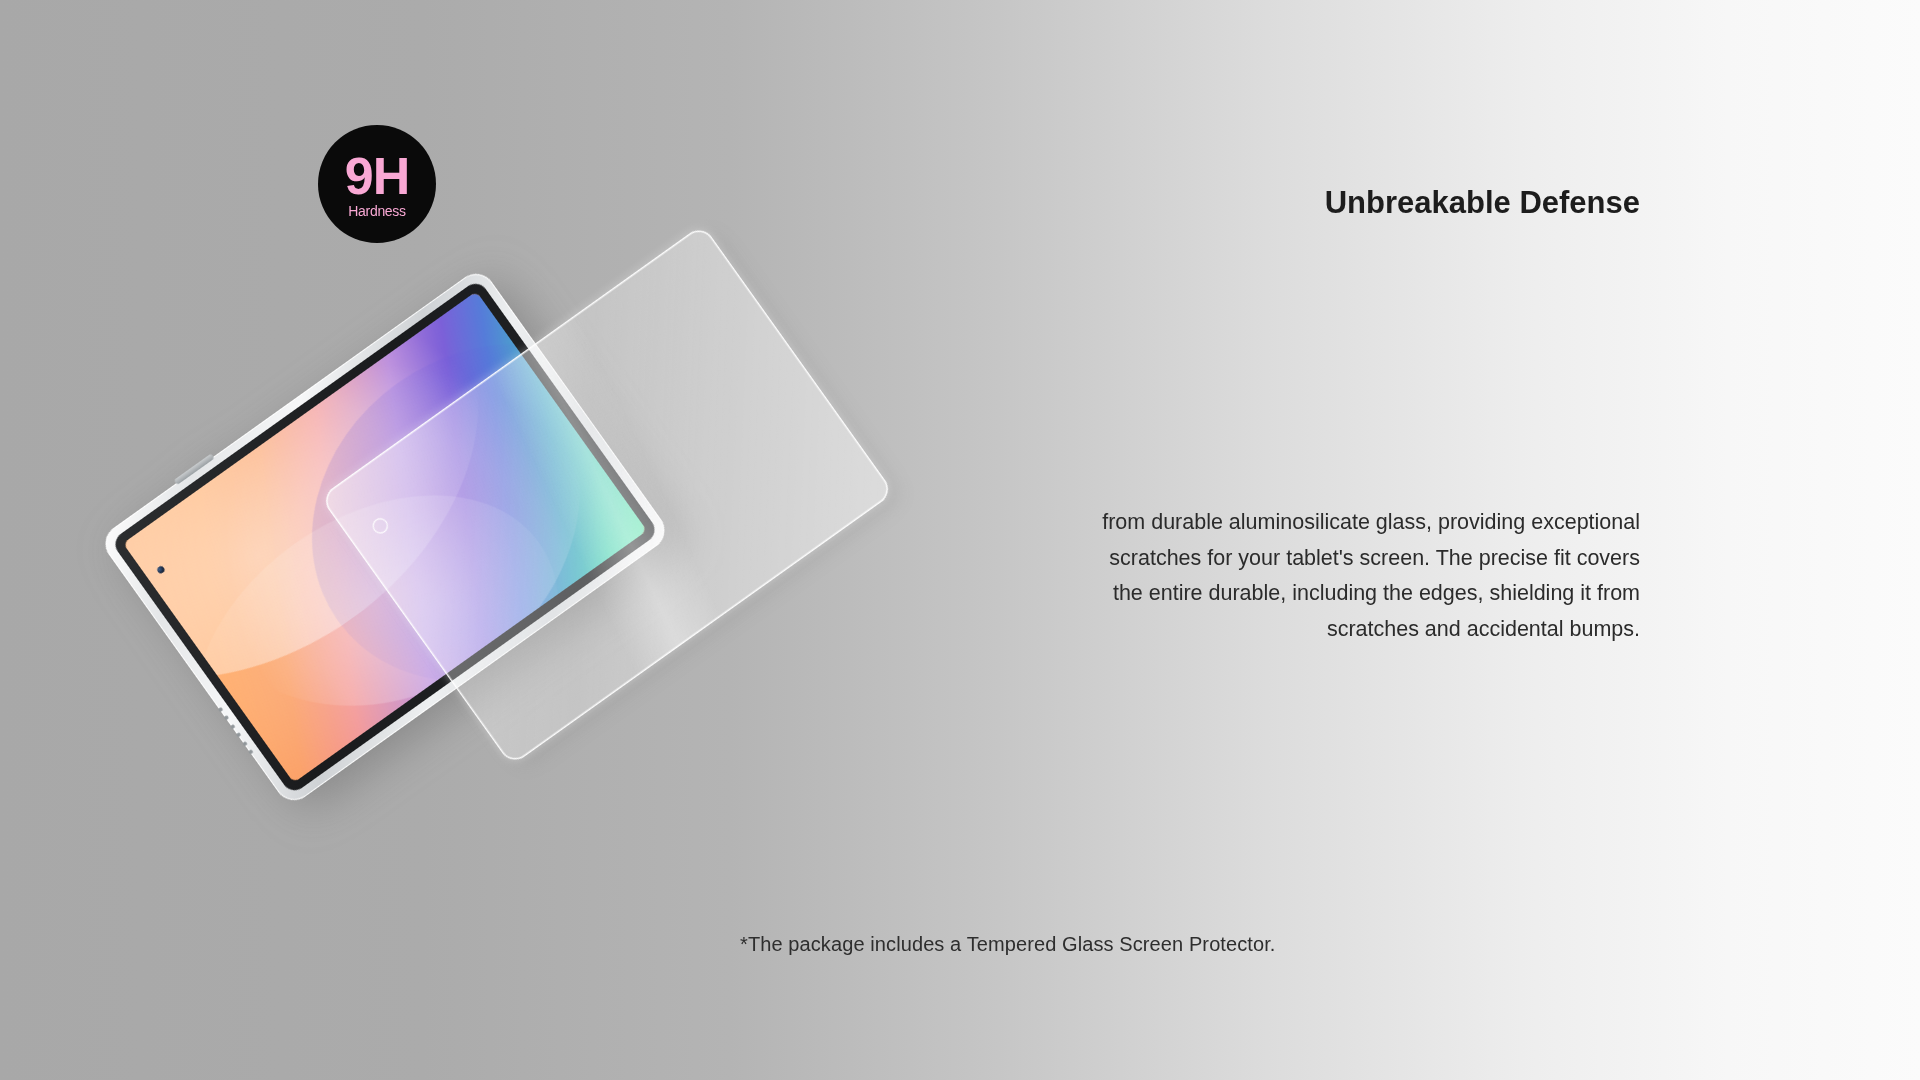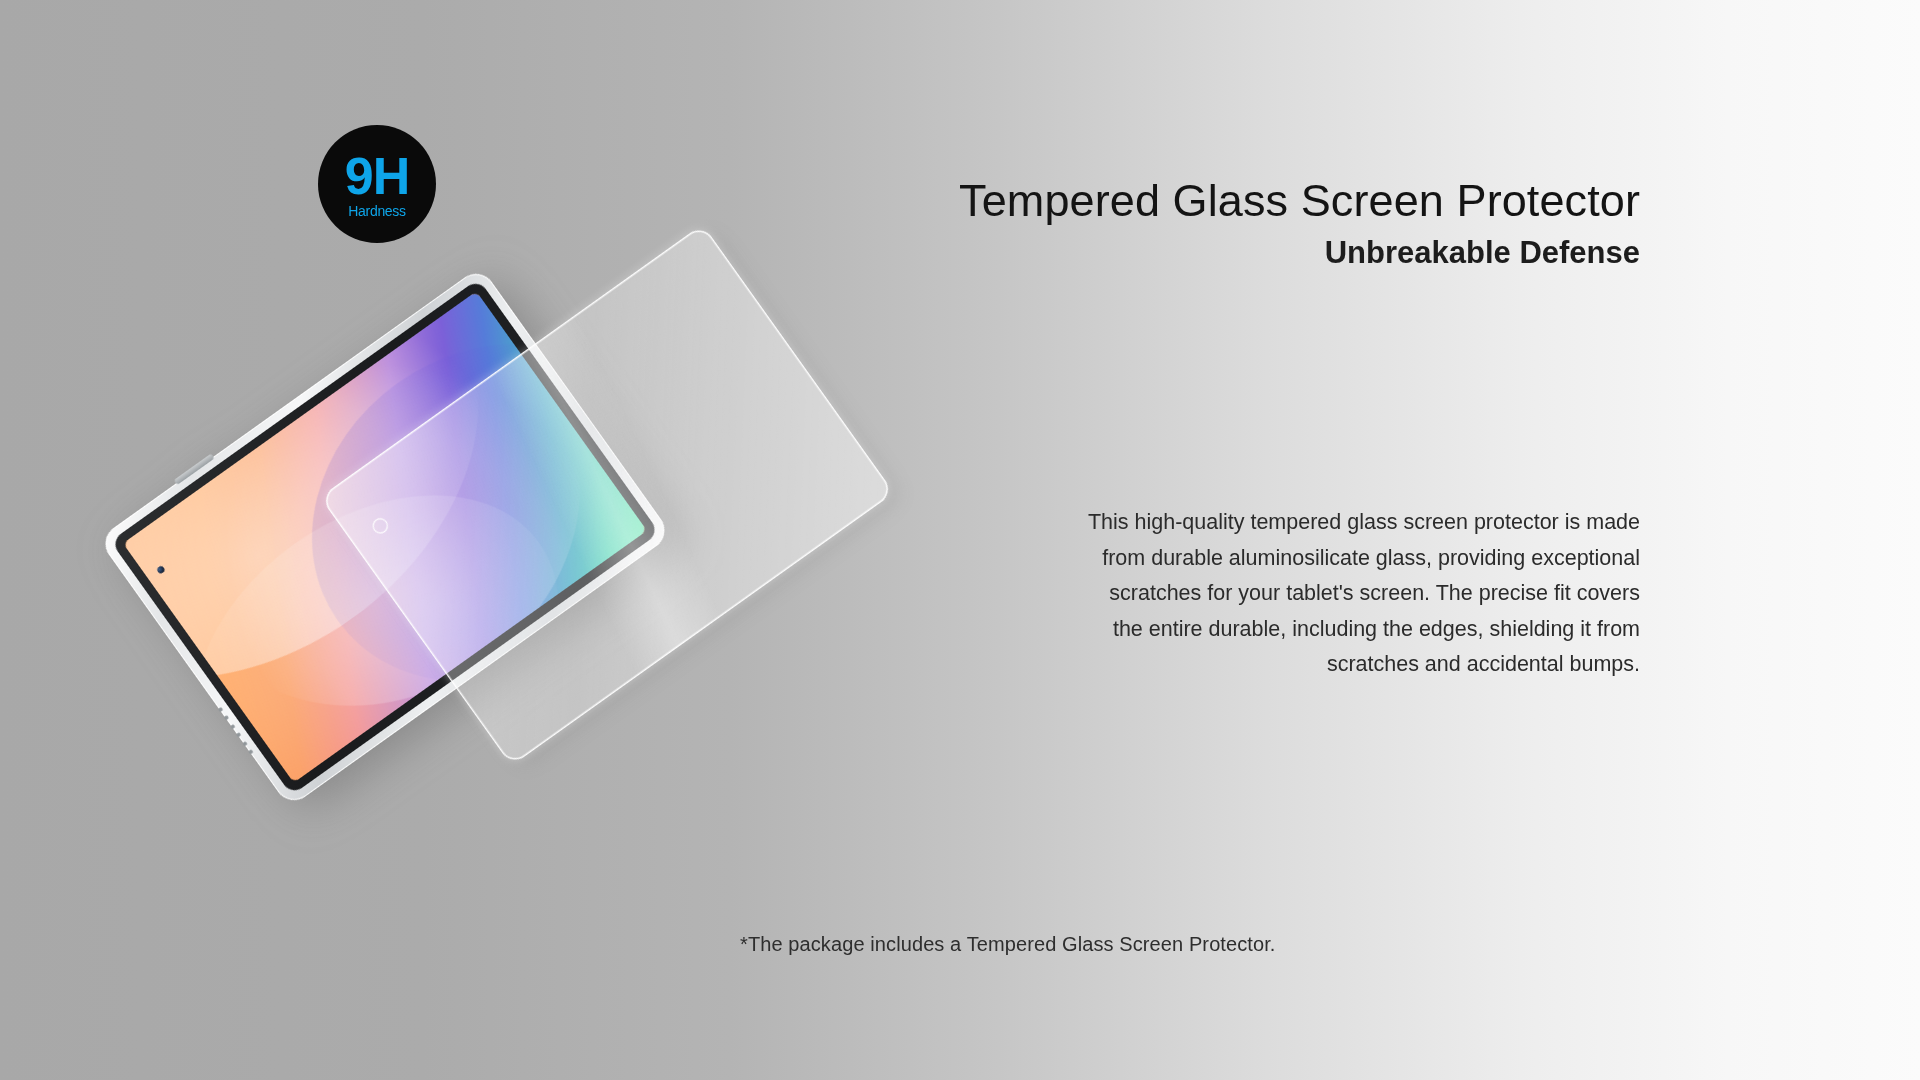--- a/index.html
+++ b/index.html
@@ -11,21 +11,21 @@
   #stage{
     position:relative;width:1920px;height:1080px;overflow:hidden;
     background:linear-gradient(90deg,#a8a8a8 0%,#ababab 22%,#b4b4b4 38%,#c6c6c6 52%,#dcdcdc 66%,#eeeeee 80%,#f7f7f7 90%,#fbfbfb 100%);
   }
 
   
   #badge{
     position:absolute;left:318px;top:125px;width:118px;height:118px;
     border-radius:50%;background:#0a0a0a;
     display:flex;flex-direction:column;align-items:center;justify-content:center;
-    color:#0ea5e9;line-height:1;
+    color:#f9a8d4;line-height:1;
   }
   #badge .bigtxt{font-size:52px;font-weight:bold;letter-spacing:-1px;margin-bottom:2px;}
   #badge .smalltxt{font-size:14px;font-weight:400;letter-spacing:-.3px;}
 
   
   #headings{
     position:absolute;right:280px;top:176px;width:830px;text-align:right;
   }
   #title{
     font-size:45px;color:#141414;letter-spacing:.1px;line-height:1.12;font-weight:400;
@@ -189,26 +189,24 @@
 
     <div class="rotwrap" id="glass">
       <div id="glass-sheet"></div>
       <div id="glass-gloss"></div>
       <div id="glass-cutout"></div>
     </div>
 
   </div>
 
   <div id="headings">
-    <div id="title">Tempered Glass Screen Protector</div>
     <div id="subtitle">Unbreakable Defense</div>
   </div>
 
   <div id="bodycopy">
-    <span class="ln">This high-quality tempered glass screen protector is made</span>
     <span class="ln">from durable aluminosilicate glass, providing exceptional</span>
     <span class="ln">scratches for your tablet's screen. The precise fit covers</span>
     <span class="ln">the entire durable, including the edges, shielding it from</span>
     <span class="ln">scratches and accidental bumps.</span>
   </div>
 
   <div id="footnote">*The package includes a Tempered Glass Screen Protector.</div>
 
 </div>
 

